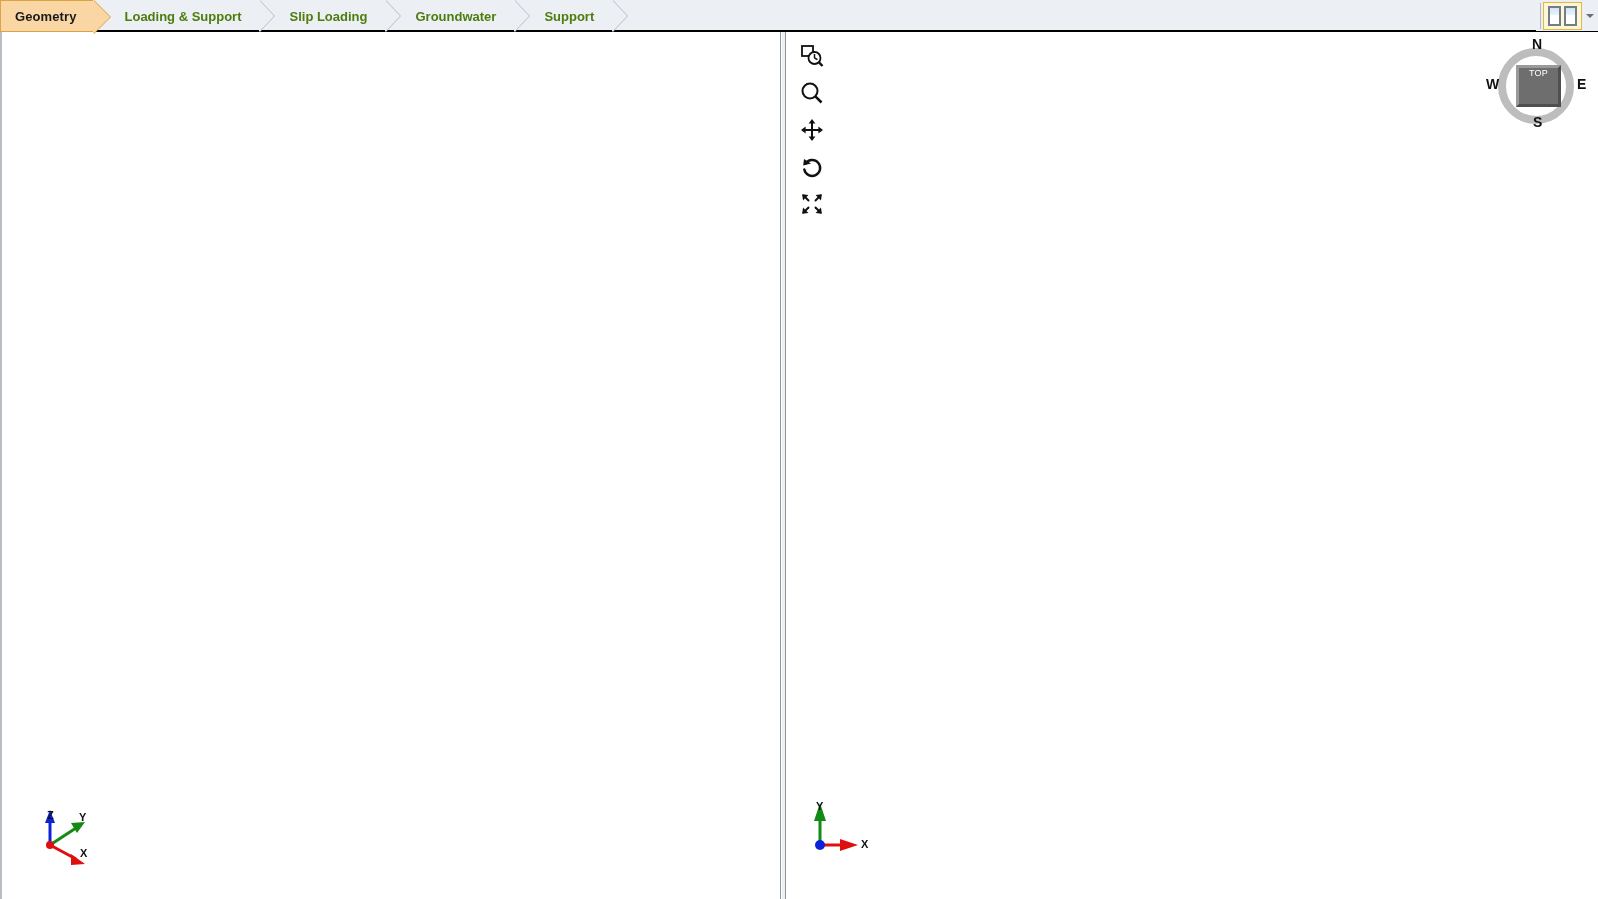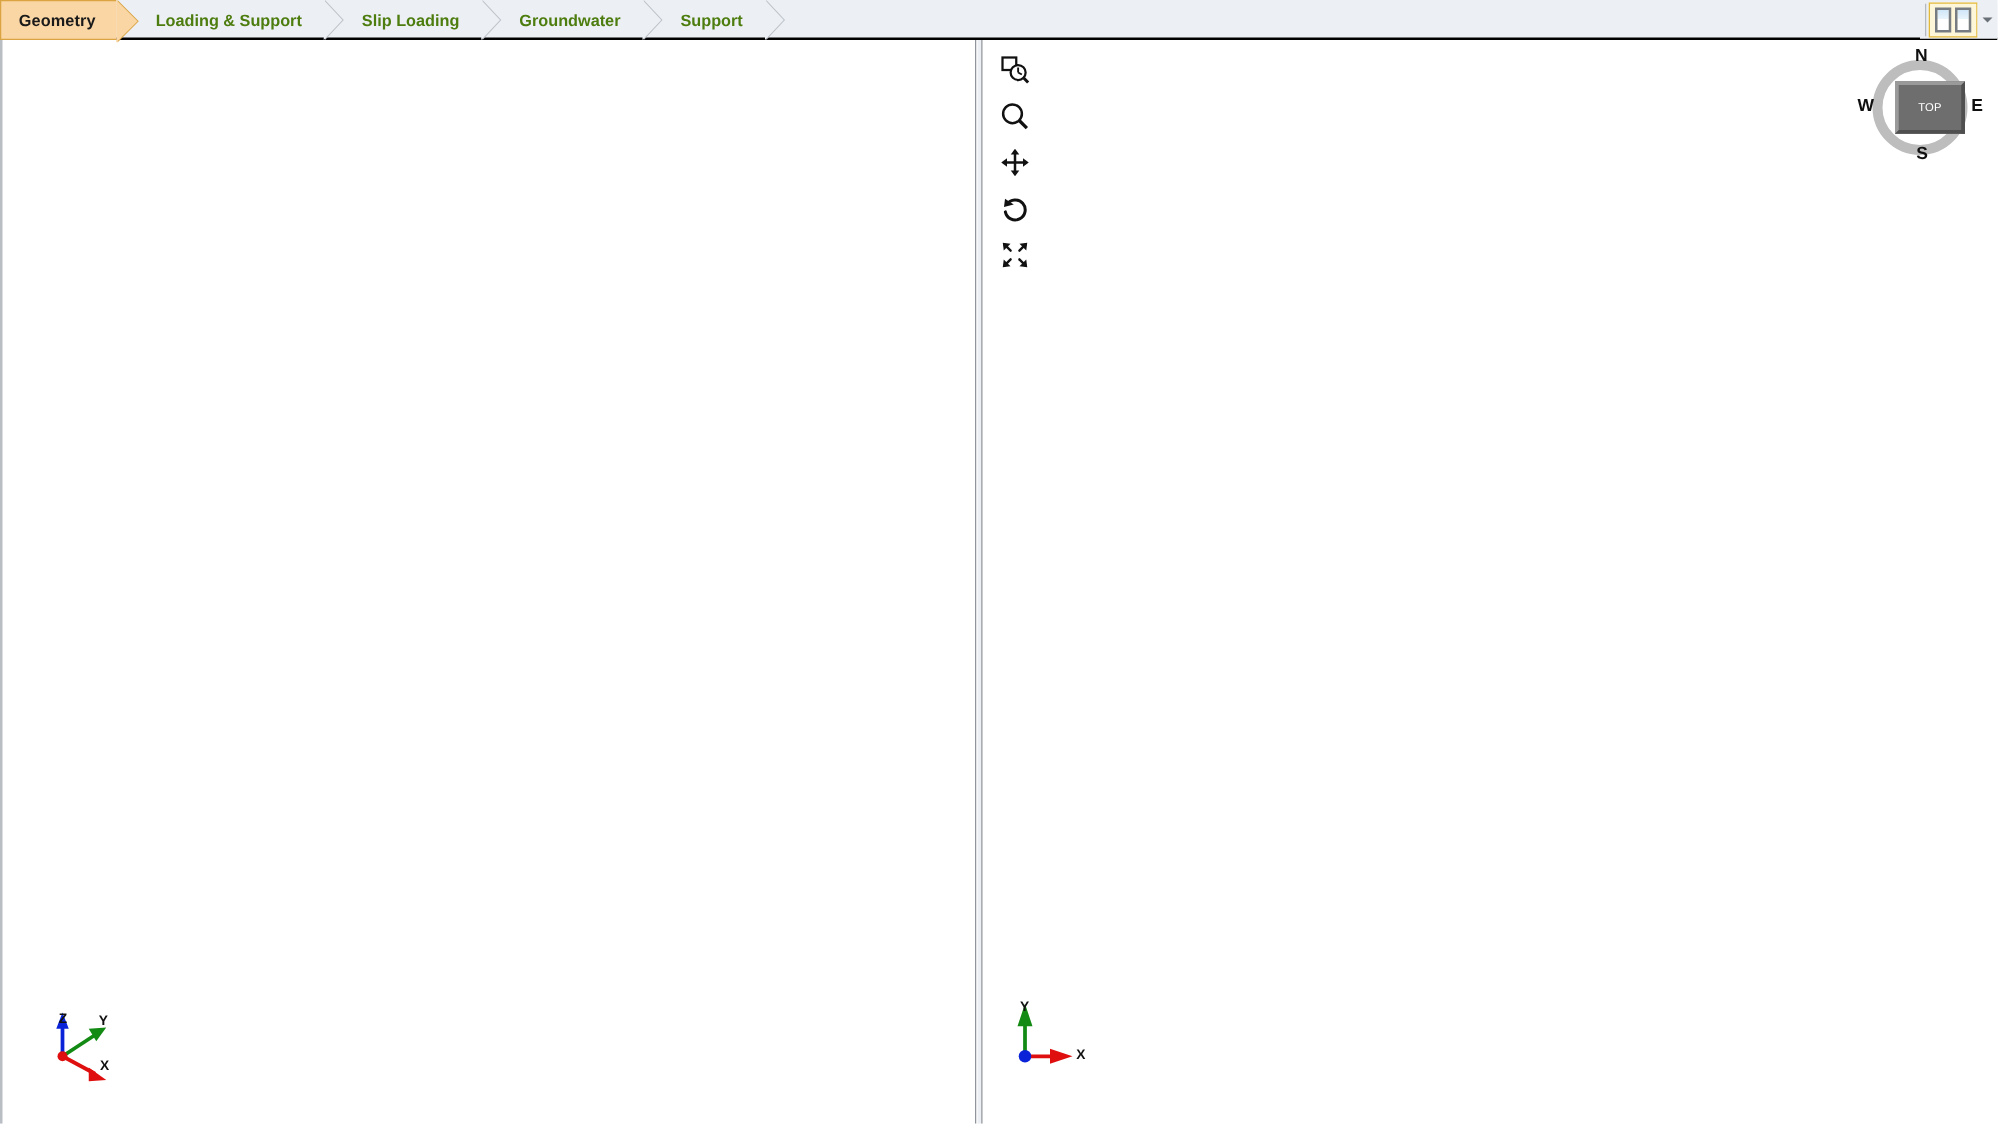--- a/index.html
+++ b/index.html
@@ -268,30 +268,29 @@
     border-radius: 50%;
     border: 8px solid #bdbdbd;
     box-sizing: border-box;
     background: transparent;
   }
 
   .cube-face {
     position: absolute;
     left: 26px;
     top: 25px;
-    width: 56px;
+    width: 45px;
     height: 42px;
     background: #6e6e6e;
     border-top: 3px solid #9a9a9a;
     border-left: 3px solid #9a9a9a;
     border-right: 3px solid #4f4f4f;
     border-bottom: 3px solid #4f4f4f;
     box-sizing: border-box;
     display: flex;
-    align-items: center;
     justify-content: center;
     cursor: pointer;
   }
   .cube-face-label {
     color: #ffffff;
     font-size: 9px;
     font-family: "Liberation Sans", sans-serif;
     letter-spacing: 0.2px;
   }
 

